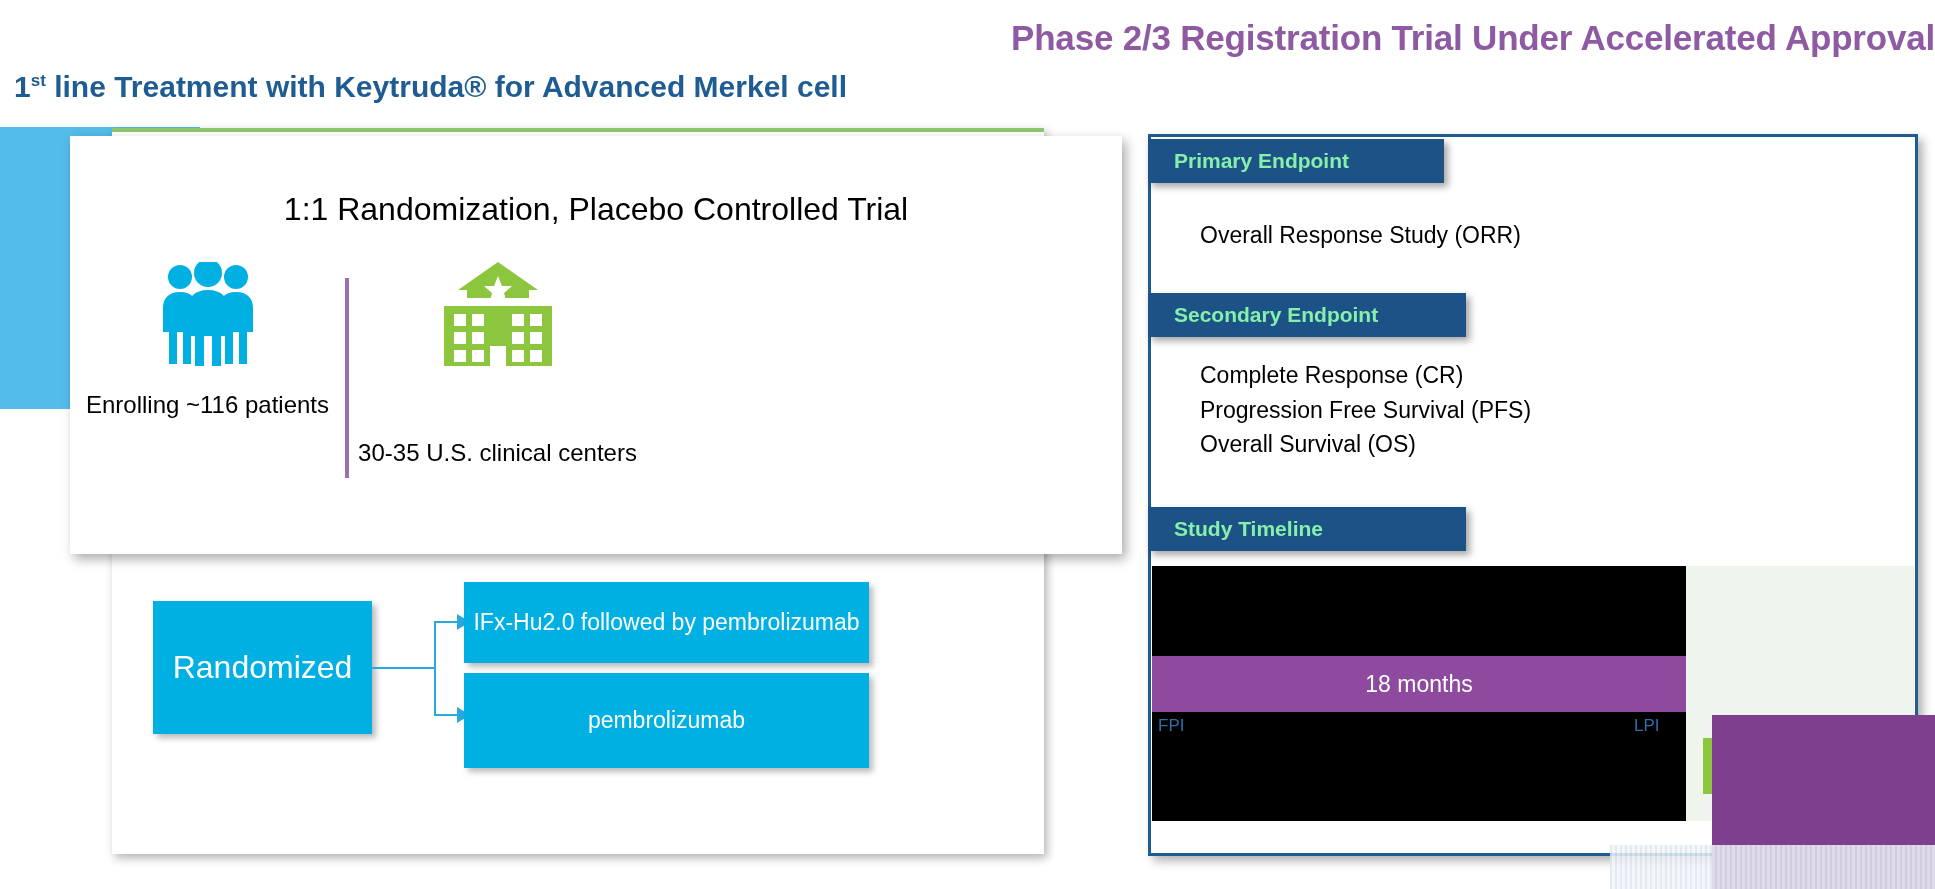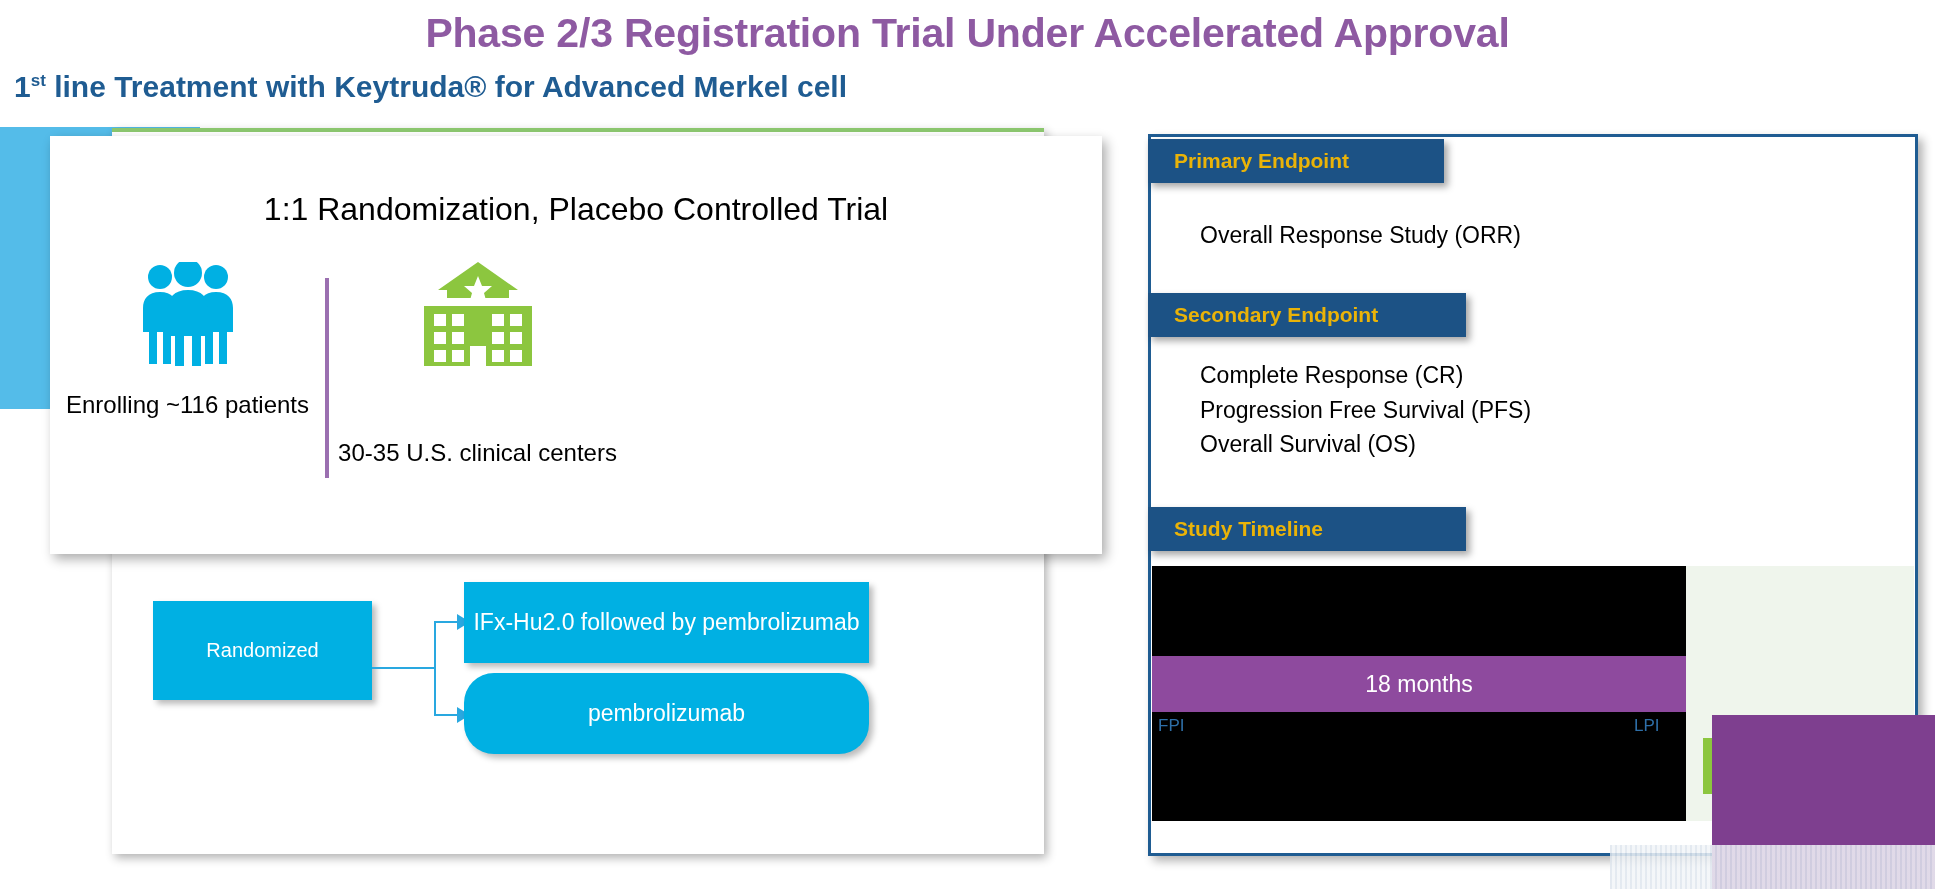--- a/index.html
+++ b/index.html
@@ -9,25 +9,25 @@
     height: 889px;
     background: #ffffff;
     font-family: "Liberation Sans", sans-serif;
     position: relative;
     overflow: hidden;
   }
 
   
   .main-title {
     position: absolute;
-    top: 10px;
+    top: 18px;
     left: 0;
     width: 1935px;
-    text-align: center;
-    font-size: 41px;
+    text-align: right;
+    font-size: 35px;
     font-weight: bold;
     color: #8E5AA2;
     letter-spacing: -0.2px;
   }
   .sub-title {
     position: absolute;
     top: 70px;
     left: 14px;
     font-size: 30px;
     font-weight: bold;
@@ -60,21 +60,21 @@
     position: absolute;
     left: 0; top: 0;
     width: 932px;
     height: 4px;
     background: #8CC76F;
   }
 
   
   .icon-card {
     position: absolute;
-    left: 50px;
+    left: 70px;
     top: 136px;
     width: 1052px;
     height: 418px;
     background: #ffffff;
     box-shadow: 4px 5px 11px rgba(0,0,0,0.33);
   }
   .icon-card-title {
     position: absolute;
     top: 55px;
     left: 0;
@@ -137,33 +137,32 @@
     color: #ffffff;
     display: flex;
     align-items: center;
     justify-content: center;
     text-align: center;
     line-height: 1.28;
     box-shadow: 4px 4px 6px rgba(0,0,0,0.27);
   }
   .box-randomized {
     left: 41px; top: 21px;
-    width: 219px; height: 99px;
-    font-size: 20px;
+    width: 219px; height: 133px;
+    font-size: 32px;
   }
   .box-arm1 {
     left: 352px; top: 2px;
     width: 405px; height: 81px;
     font-size: 23px;
   }
   .box-arm2 {
     left: 352px; top: 93px;
-    width: 405px; height: 81px;
+    width: 405px; height: 95px;
     font-size: 23px;
-    border-radius: 30px;
   }
   .connector { position: absolute; background: #29A8E0; }
   .conn-h   { left: 260px; top: 87px;  width: 64px;  height: 2px; }
   .conn-v   { left: 322px; top: 41px;  width: 2px;   height: 95px; }
   .conn-t   { left: 322px; top: 41px;  width: 25px;  height: 2px; }
   .conn-b   { left: 322px; top: 134px; width: 25px;  height: 2px; }
   .arrow-head {
     position: absolute;
     width: 0; height: 0;
     border-top: 8px solid transparent;
@@ -180,21 +179,21 @@
     top: 134px;
     width: 770px;
     height: 722px;
     border: 3px solid #1F5C92;
     background: #ffffff;
     box-shadow: 5px 5px 9px rgba(0,0,0,0.30);
   }
   .endpoint-header {
     position: absolute;
     background: #1C5285;
-    color: #eab308;
+    color: #86efac;
     font-size: 21px;
     font-weight: bold;
     display: flex;
     align-items: center;
     padding-left: 26px;
     box-shadow: 4px 4px 7px rgba(0,0,0,0.35);
     z-index: 4;
   }
   .eh-primary   { left: 1148px; top: 139px; width: 296px; height: 44px; }
   .eh-secondary { left: 1148px; top: 293px; width: 318px; height: 44px; }

